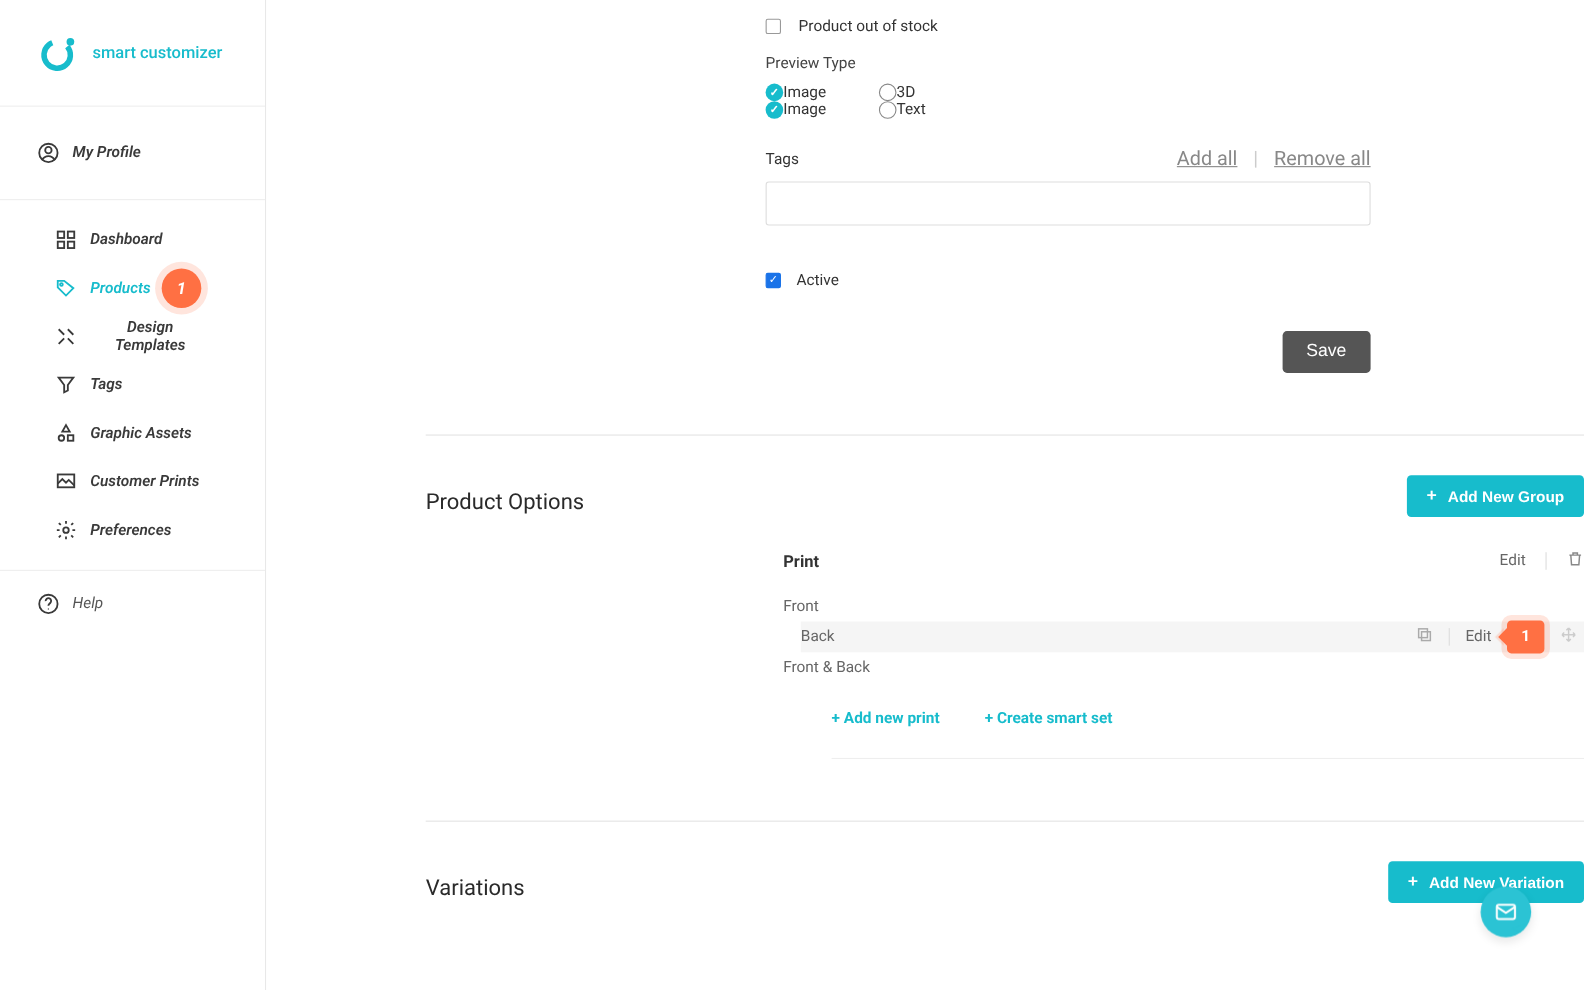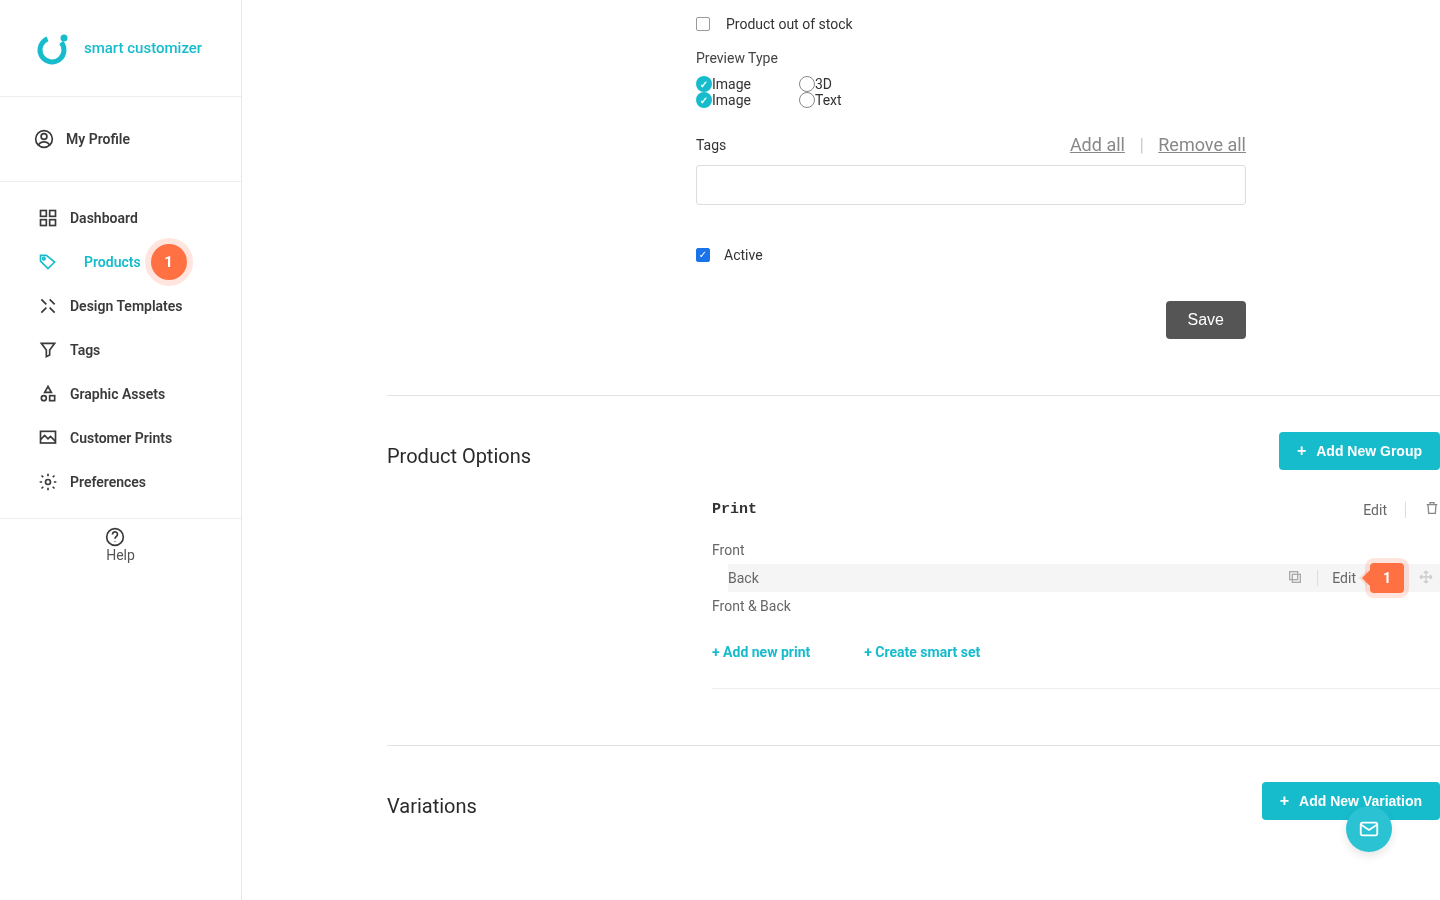--- a/index.html
+++ b/index.html
@@ -37,27 +37,28 @@
   .nav-section { border-bottom: 1px solid #eee; padding: 8px 0; }
   .nav-item {
     display: flex;
     align-items: center;
     height: 44px;
     padding: 0 34px;
     color: #3a3a3a;
     font-weight: 600;
     cursor: pointer;
     position: relative;
+    font-style: italic;
   }
   .nav-item.profile { height: 68px; }
-  .nav-item.active .nav-label { color: #17bccc; margin-left: 14px; }
+  .nav-item.active .nav-label { color: #17bccc; }
   .nav-item.active .nav-icon svg { stroke: #17bccc; fill: none; }
   .nav-icon { width: 20px; height: 20px; margin-right: 12px; display:flex; align-items:center; justify-content:center; color:#3a3a3a;}
   .nav-icon svg { stroke: #3a3a3a; }
-  .nav-item.help { font-weight: 400; color:#555;flex-direction:column; }
+  .nav-item.help { font-weight: 400; color:#555; }
 
   .badge-callout {
     background: #ff7043;
     color: #fff;
     font-weight: 700;
     width: 36px; height: 36px;
     border-radius: 50%;
     display: flex; align-items: center; justify-content: center;
     margin-left: 10px;
     box-shadow: 0 0 0 6px rgba(255,112,67,0.18);
@@ -122,21 +123,21 @@
     background: #17bccc; color: #fff; border:none; border-radius: 4px;
     padding: 10px 18px; font-size: 14px; font-weight: 600; cursor:pointer;
     display: inline-flex; align-items: center; gap: 10px;
   }
   .btn-primary .plus { font-size: 16px; font-weight: 700; }
   .section-actions { display:flex; justify-content:flex-end; margin-bottom: 22px; }
 
   
   .group { padding-left: 16px; }
   .group-header { display:flex; align-items:center; justify-content: space-between; padding: 8px 0 16px 0;}
-  .group-name { font-weight: 700; font-size: 15px; color: #333; font-family: Liberation Mono, monospace; }
+  .group-name { font-weight: 700; font-size: 15px; color: #333; }
   .group-actions { display:flex; align-items:center; gap: 18px; color:#666; font-size: 14px;}
   .vline { width:1px; height: 16px; background:#ddd; }
   .trash { cursor:pointer; color:#888; }
 
   .option-list { border-top: 1px solid transparent; }
   .option-row {
     height: 28px; display:flex; align-items:center; justify-content: space-between; padding: 0 2px 0 0; color:#666;
     position: relative;
   }
   .option-row.highlight { background: #f5f5f5; margin-left: 16px; }
@@ -150,21 +151,21 @@
     display:flex; align-items:center; justify-content:center; font-weight:700; font-size: 14px;
     position: relative; padding: 0 8px;
     box-shadow: 0 0 0 5px rgba(255,112,67,0.18);
   }
   .tag-marker::before {
     content:""; position:absolute; left:-8px; top:50%; transform: translateY(-50%);
     border: 8px solid transparent; border-right-color: #ff7043; border-left: none;
     filter: drop-shadow(-3px 0 0 rgba(255,112,67,0.18));
   }
 
-  .group-add-links { display:flex; gap: 54px; margin-top: 24px; padding-bottom: 28px; border-bottom: 1px solid #eee; }
+  .group-add-links { display:flex; gap: 41px; margin-top: 24px; padding-bottom: 28px; border-bottom: 1px solid #eee; margin-left: 44px; }
   .link-teal { color:#17bccc; font-weight:700; font-size: 14px; cursor:pointer; }
 
   
   .fab {
     position: fixed; right: 48px; bottom: 48px;
     width: 46px; height: 46px; border-radius: 50%;
     background: #2bc3d4; display:flex; align-items:center; justify-content:center; cursor:pointer;
     box-shadow: 0 4px 10px rgba(0,0,0,0.1);
   }
   .fab::after {
@@ -199,21 +200,21 @@
           <svg width="20" height="20" viewBox="0 0 24 24" fill="none" stroke-width="2">
               <circle cx="12" cy="12" r="10"></circle>
               <circle cx="12" cy="9" r="3.5"></circle>
               <path d="M5 20c1.5-3 5-4.5 7-4.5s5.5 1.5 7 4.5"></path>
             </svg>
         </span>
         <span class="nav-label">My Profile</span>
       </div>
     </div>
 
-    <div class="nav-section" style="padding:14px 4px;text-align:center;">
+    <div class="nav-section" style="padding:14px 16px;text-align:center;">
       <div class="nav-item">
         <span class="nav-icon">
           <svg width="20" height="20" viewBox="0 0 24 24" fill="none" stroke-width="2">
               <rect x="3" y="3" width="7" height="7"></rect>
               <rect x="14" y="3" width="7" height="7"></rect>
               <rect x="3" y="14" width="7" height="7"></rect>
               <rect x="14" y="14" width="7" height="7"></rect>
             </svg>
         </span>
         <span class="nav-label">Dashboard</span>

